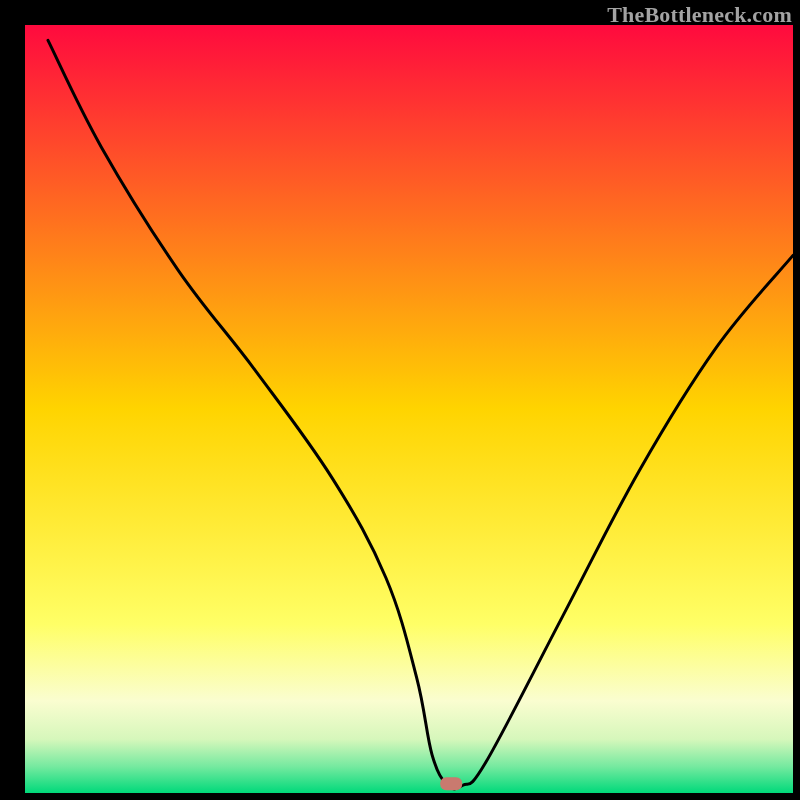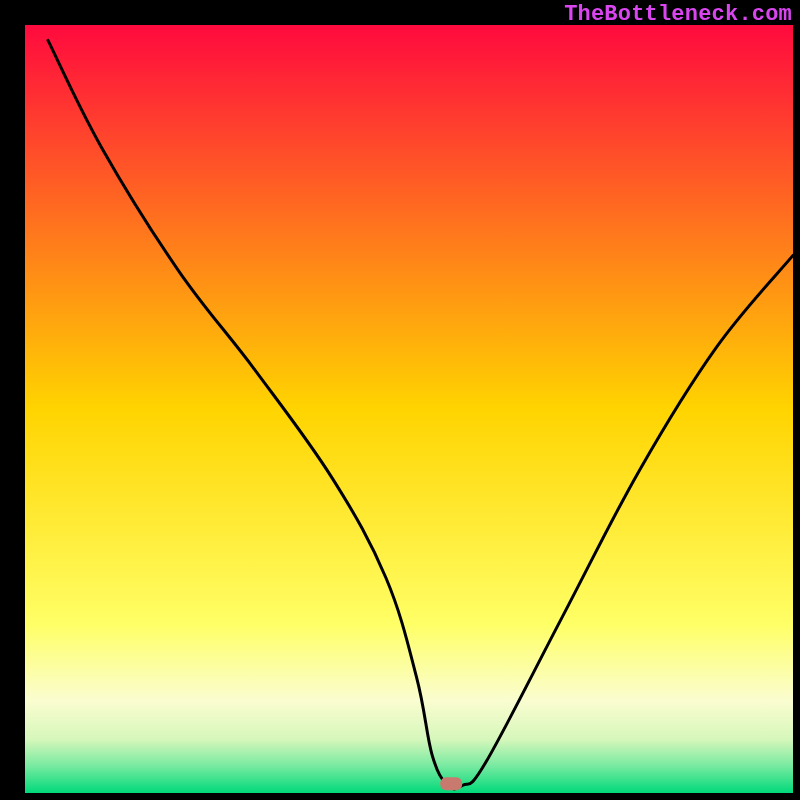--- a/index.html
+++ b/index.html
@@ -18,24 +18,24 @@
   }
   svg {
     position: absolute;
     top: 0;
     left: 0;
   }
   .watermark {
     position: absolute;
     top: 2px;
     right: 8px;
-    font-family: Liberation Mono, monospace;
+    font-family: Liberation Serif, serif;
     font-size: 22px;
     font-weight: 600;
-    color: #d946ef;
+    color: #a3a3a3;
     letter-spacing: 0.2px;
     user-select: none;
   }
 </style>
 </head>
 <body>
 
 <div class="stage">
 
   <svg width="800" height="800" viewBox="0 0 800 800">

